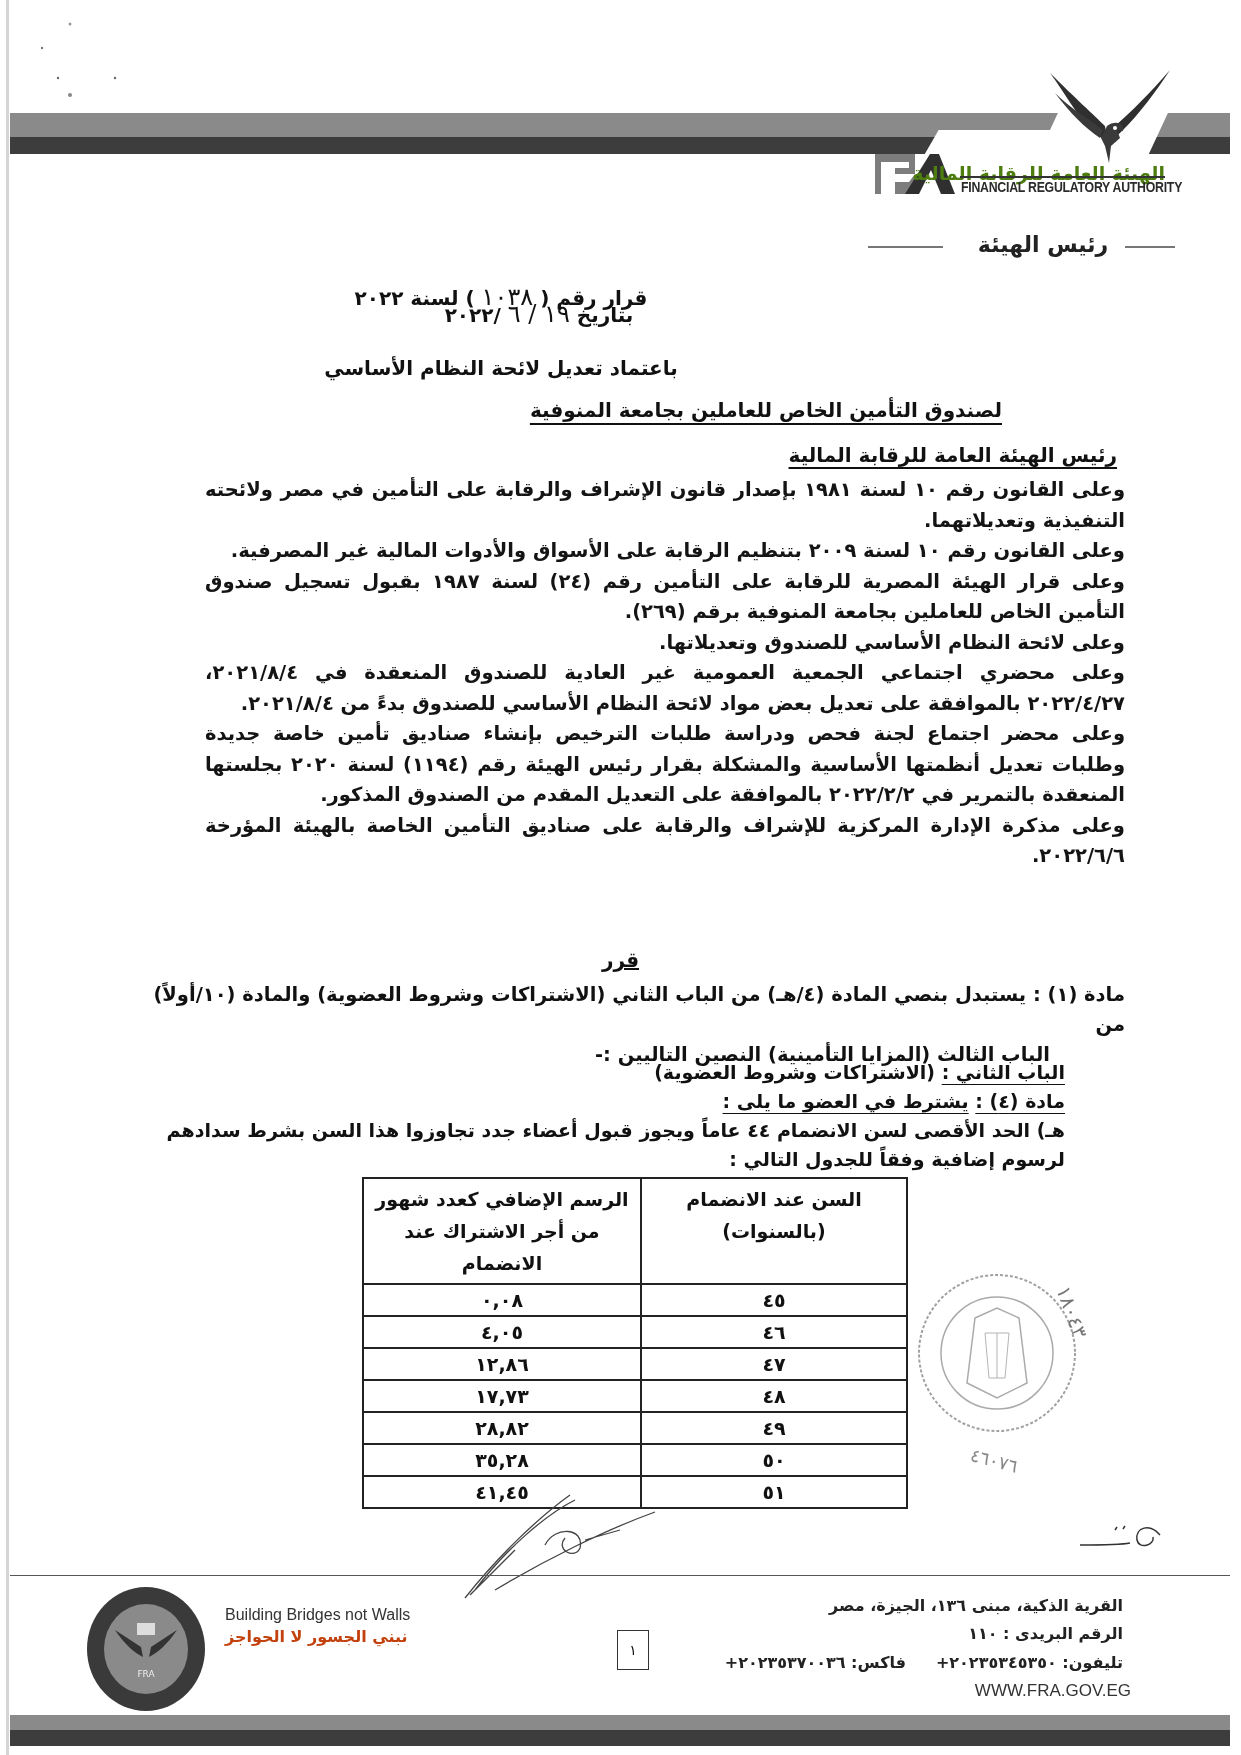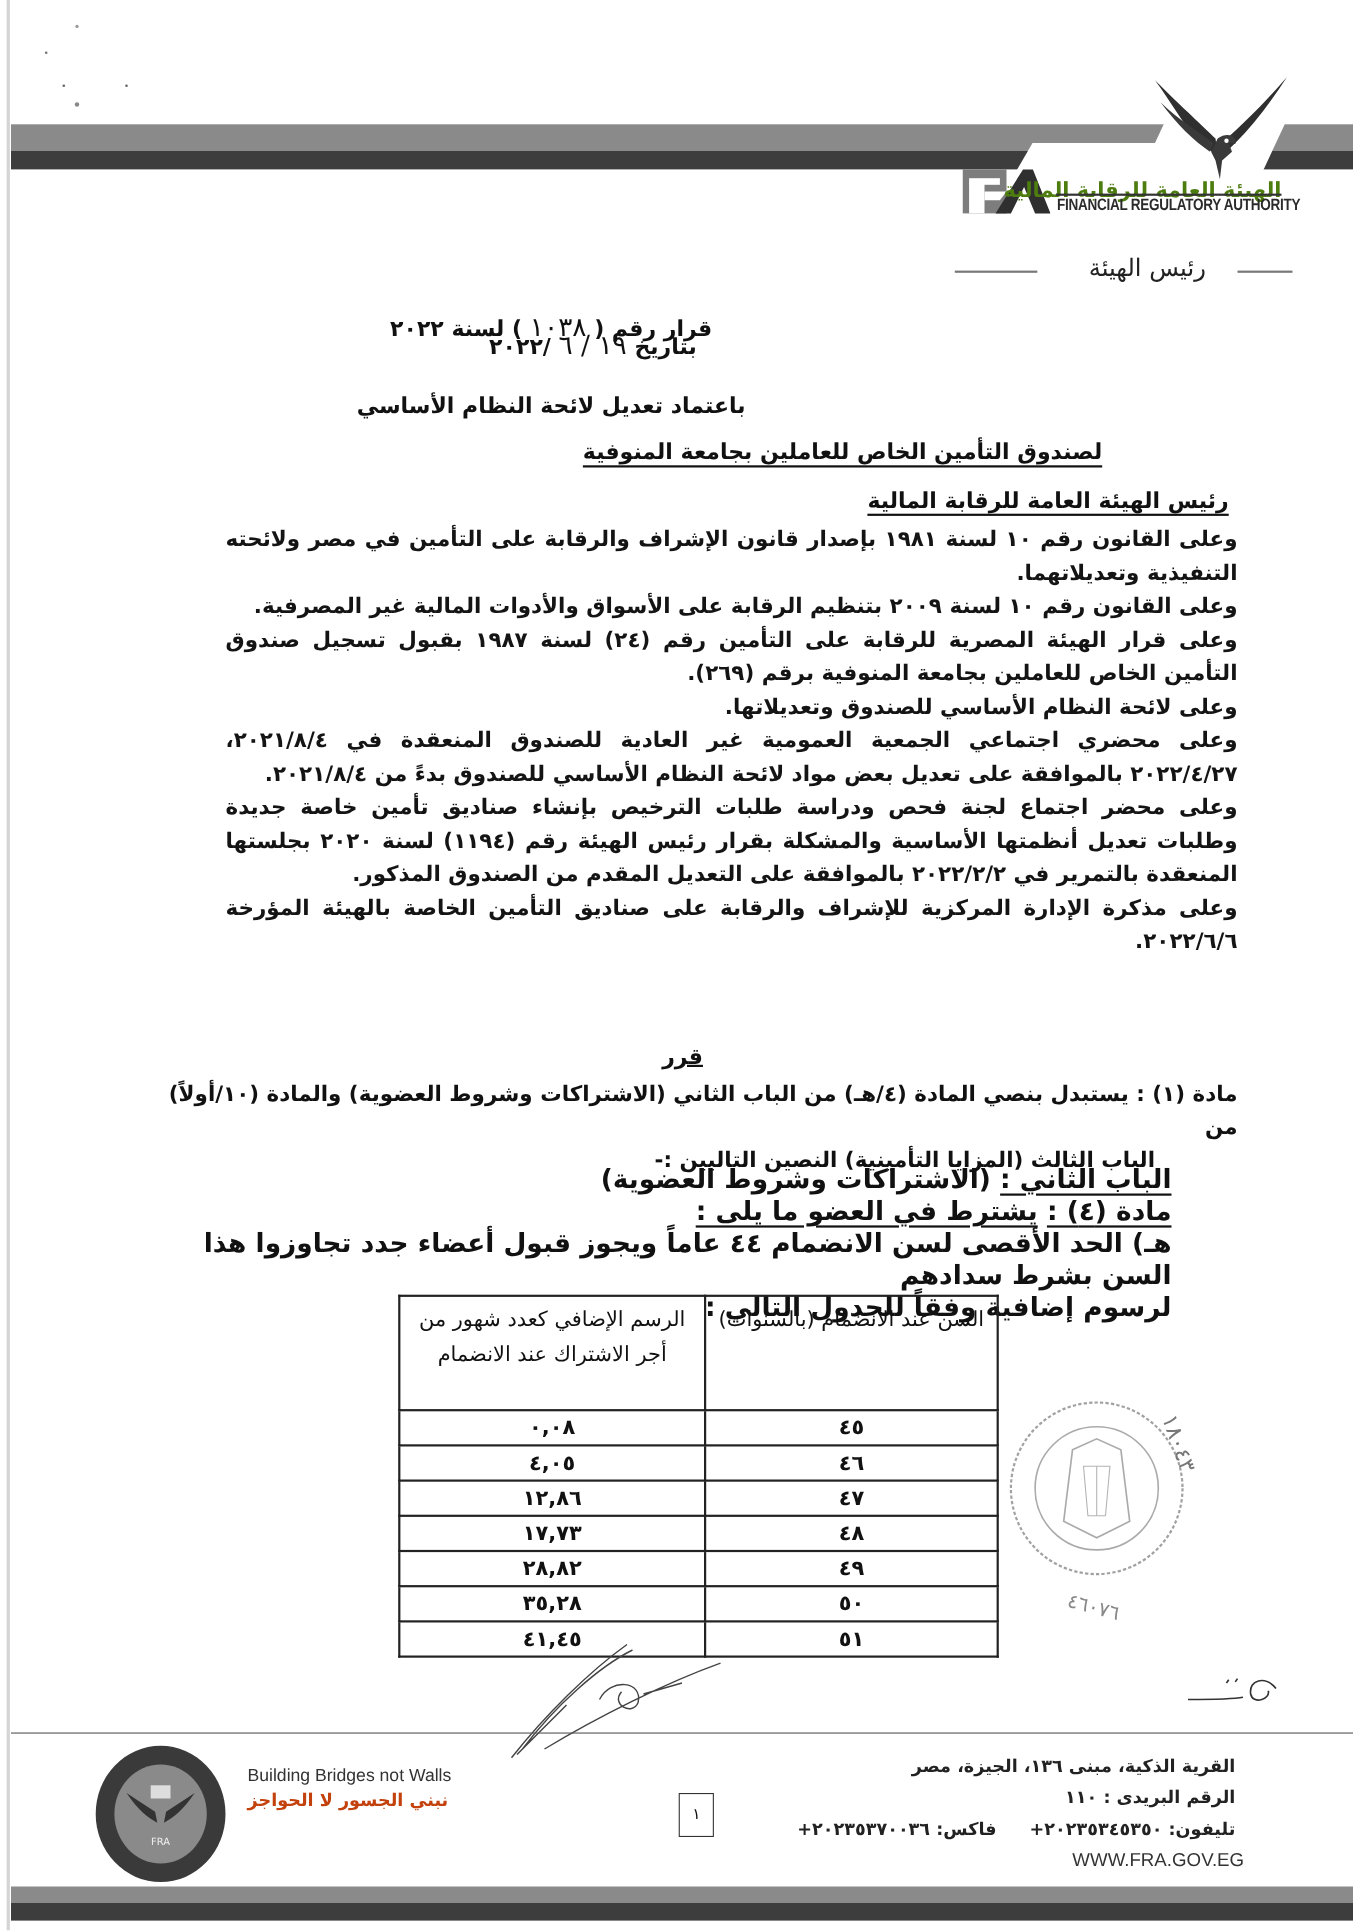--- a/index.html
+++ b/index.html
@@ -17,50 +17,50 @@
   .hdr-gap2 { position: absolute; left: 930px; top: 130px; width: 140px; height: 30px; background: #fff; transform: skewX(-30deg); }
 
   .eagle { position: absolute; left: 1045px; top: 68px; width: 130px; height: 105px; }
   .logo-wrap { position: absolute; left: 875px; top: 150px; width: 295px; height: 48px; }
   .logo-fra { position: absolute; left: 0; top: 2px; width: 80px; height: 44px; }
   .logo-ar { position: absolute; right: 5px; top: 12px; font-weight: bold; font-size: 19px; color: #4d7c0f; direction: rtl; white-space: nowrap; }
   .logo-line { position: absolute; left: 85px; right: 5px; top: 26px; height: 2px; background: #333; }
   .logo-en { position: absolute; left: 86px; top: 28px; font-weight: bold; font-size: 15px; color: #2b2b2b; letter-spacing: -0.3px; white-space: nowrap; font-family: "Liberation Sans", sans-serif; transform: scaleX(0.82); transform-origin: left; }
 
   .chair-line { position: absolute; top: 246px; height: 2px; background: #777; }
-  .chair-title { position: absolute; right: 128px; top: 232px; width: 140px; text-align: center; font-weight: normal; font-size: 22px; color: #222; direction: rtl; }
+  .chair-title { position: absolute; right: 128px; top: 232px; width: 140px; text-align: center; font-weight: bold; font-size: 22px; color: #222; direction: rtl; }
 
   .centered { position: absolute; left: 0; width: 1002px; text-align: center; direction: rtl; font-weight: bold; }
   .dec-no { top: 283px; font-size: 20px; }
   .dec-date { top: 300px; font-size: 20px; padding-left: 38px; }
   .dec-subj1 { top: 356px; font-size: 20px; }
   .dec-subj2 { top: 398px; font-size: 20px; text-align: right; }
   .dec-subj2 span { text-decoration: underline; text-underline-offset: 6px; }
   .handwriting { font-family: "DejaVu Serif", serif; font-weight: normal; font-size: 24px; letter-spacing: 2px; }
 
   .body-text {
     position: absolute; right: 116px; width: 920px; direction: rtl; text-align: justify;
     font-size: 19.5px; font-weight: bold; line-height: 30.5px; color: #141414;
   }
   .preamble-head { position: absolute; right: 124px; top: 443px; font-size: 20px; font-weight: bold; direction: rtl; text-decoration: underline; text-underline-offset: 5px; }
   .preamble { top: 475px; }
   .preamble p { margin: 0; }
   .decided { position: absolute; left: 0; width: 1241px; top: 948px; text-align: center; font-weight: bold; font-size: 20px; direction: rtl; text-decoration: underline; }
   .article1 { position: absolute; right: 116px; top: 980px; width: 1000px; direction: rtl; font-size: 19.5px; font-weight: bold; line-height: 30px; }
   .article1 .cont { padding-right: 75px; }
-  .sub-block { position: absolute; right: 176px; top: 1058px; width: 900px; direction: rtl; font-size: 24px; font-weight: bold; line-height: 29px; }
+  .sub-block { position: absolute; right: 176px; top: 1058px; width: 900px; direction: rtl; font-size: 19px; font-weight: bold; line-height: 29px; }
   .u { text-decoration: underline; text-underline-offset: 5px; }
 
   
   .fee-table {
     position: absolute; left: 362px; top: 1177px; width: 546px; border-collapse: collapse; direction: rtl;
     font-size: 19px;
   }
   .fee-table th, .fee-table td { border: 2px solid #222; text-align: center; }
-  .fee-table th { font-weight: normal; vertical-align: top; padding: 4px 8px; line-height: 32px; height: 94px; border-radius: 31px; }
+  .fee-table th { font-weight: bold; vertical-align: top; padding: 4px 8px; line-height: 32px; height: 94px; border-radius: 31px; }
   .fee-table td { height: 30px; padding: 0; font-weight: bold; letter-spacing: 3px; }
   .fee-table th.col-age { width: 248px; }
 
   
   .stamp { position: absolute; left: 915px; top: 1263px; width: 165px; height: 180px; opacity: 0.55; }
   .stamp-no { position: absolute; left: 1045px; top: 1300px; font-size: 20px; color: #777; transform: rotate(70deg); font-family: "DejaVu Serif", serif; }
   .stamp-no2 { position: absolute; left: 970px; top: 1450px; font-size: 18px; color: #888; transform: rotate(15deg); font-family: "DejaVu Serif", serif; }
 
   .sig-main { position: absolute; left: 455px; top: 1490px; width: 240px; height: 110px; }
   .sig-small { position: absolute; left: 1075px; top: 1515px; width: 90px; height: 40px; }

